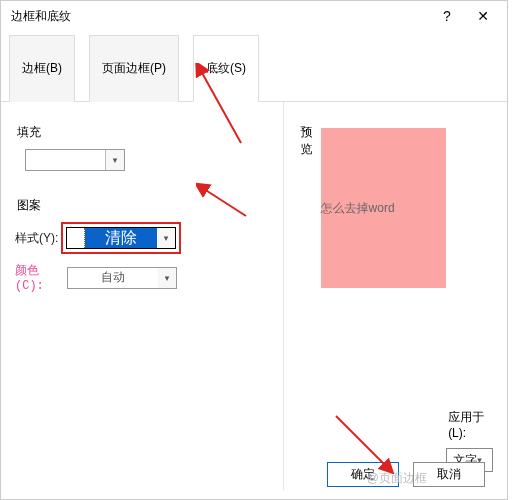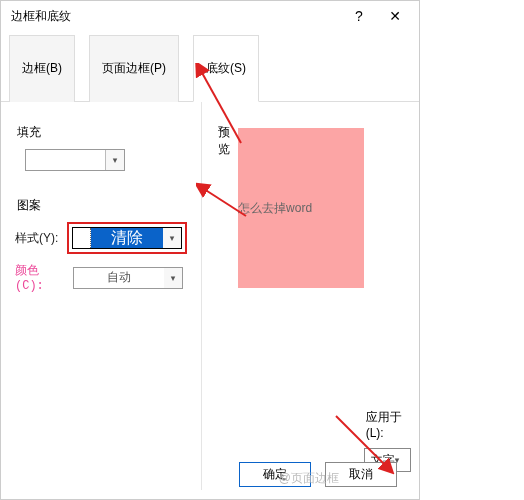--- a/index.html
+++ b/index.html
@@ -1,31 +1,31 @@
 <!DOCTYPE html>
 <html><head>
 <meta charset="utf-8">
 <style>
 * { box-sizing: border-box; margin: 0; padding: 0; font-family: "Microsoft YaHei", "Segoe UI", sans-serif; font-size: 12px; }
 body { background: #fff; width: 524px; height: 500px; overflow: hidden; }
-.dialog { width: 420px; height: 500px; background: #fff; border: 1px solid #ccc; position: relative; }
+.dialog { width: 508px; height: 500px; background: #fff; border: 1px solid #ccc; position: relative; }
 .titlebar { height: 30px; display: flex; align-items: center; padding: 0 6px 0 10px; }
 .titlebar .title { flex: 1; font-size: 12px; }
 .titlebar .btn { width: 36px; height: 28px; display: flex; align-items: center; justify-content: center; cursor: pointer; font-size: 14px; }
 .tabs { display: flex; padding: 4px 8px 0 8px; border-bottom: 1px solid #ddd; }
 .tab { padding: 24px 12px; border: 1px solid #ddd; border-bottom: none; background: #f5f5f5; margin-right: 14px; margin-bottom: -1px; cursor: pointer; }
 .tab.active { background: #fff; border-bottom: 1px solid #fff; }
 .body { display: flex; height: calc(500px - 30px - 32px - 50px); }
 .left { width: 300px; padding: 18px 14px; border-right: 1px solid #e5e5e5; }
 .right { flex: 1; padding: 18px 14px; display: flex; flex-direction: row; }
 .section-label { font-size: 12px; margin: 4px 0 8px 2px; }
 .color-combo { display: flex; border: 1px solid #999; width: 100px; height: 22px; }
 .color-swatch { flex: 1; background: #fff; border-right: 1px solid #bbb; }
 .drop-btn { width: 18px; display: flex; align-items: center; justify-content: center; cursor: pointer; background: #f7f7f7;}
-.row { display: flex; align-items: center; margin-bottom: 8px; gap: 6px; }
+.row { display: flex; align-items: center; margin-bottom: 8px; }
 .row-label { width: 46px; font-size: 12px; color: #222; }
 .row-label.gray { color: #ec4899; font-family: Liberation Mono, monospace; }
 .red-box { border: 2px solid #d22; padding: 3px; display: inline-flex; }
 .style-combo { display: flex; border: 1px solid #000; width: 110px; height: 22px; }
 .style-swatch { width: 18px; background: #fff; border-right: 1px dotted #666; }
 .style-sel { flex: 1; background: #0a63c9; color: #fff; display: flex; align-items: center; justify-content: center; font-size: 16px; }
 .plain-combo { display: flex; border: 1px solid #999; width: 110px; height: 22px; }
 .plain-sel { flex: 1; display: flex; align-items: center; justify-content: center; font-size: 12px; color: #555; }
 .preview-box { margin: 8px auto 0 auto; width: 150px; height: 160px; background: #fca5a5; display: flex; align-items: center; justify-content: flex-start; color: #666; font-size: 13px; }
 .applied { margin-top: auto; }

